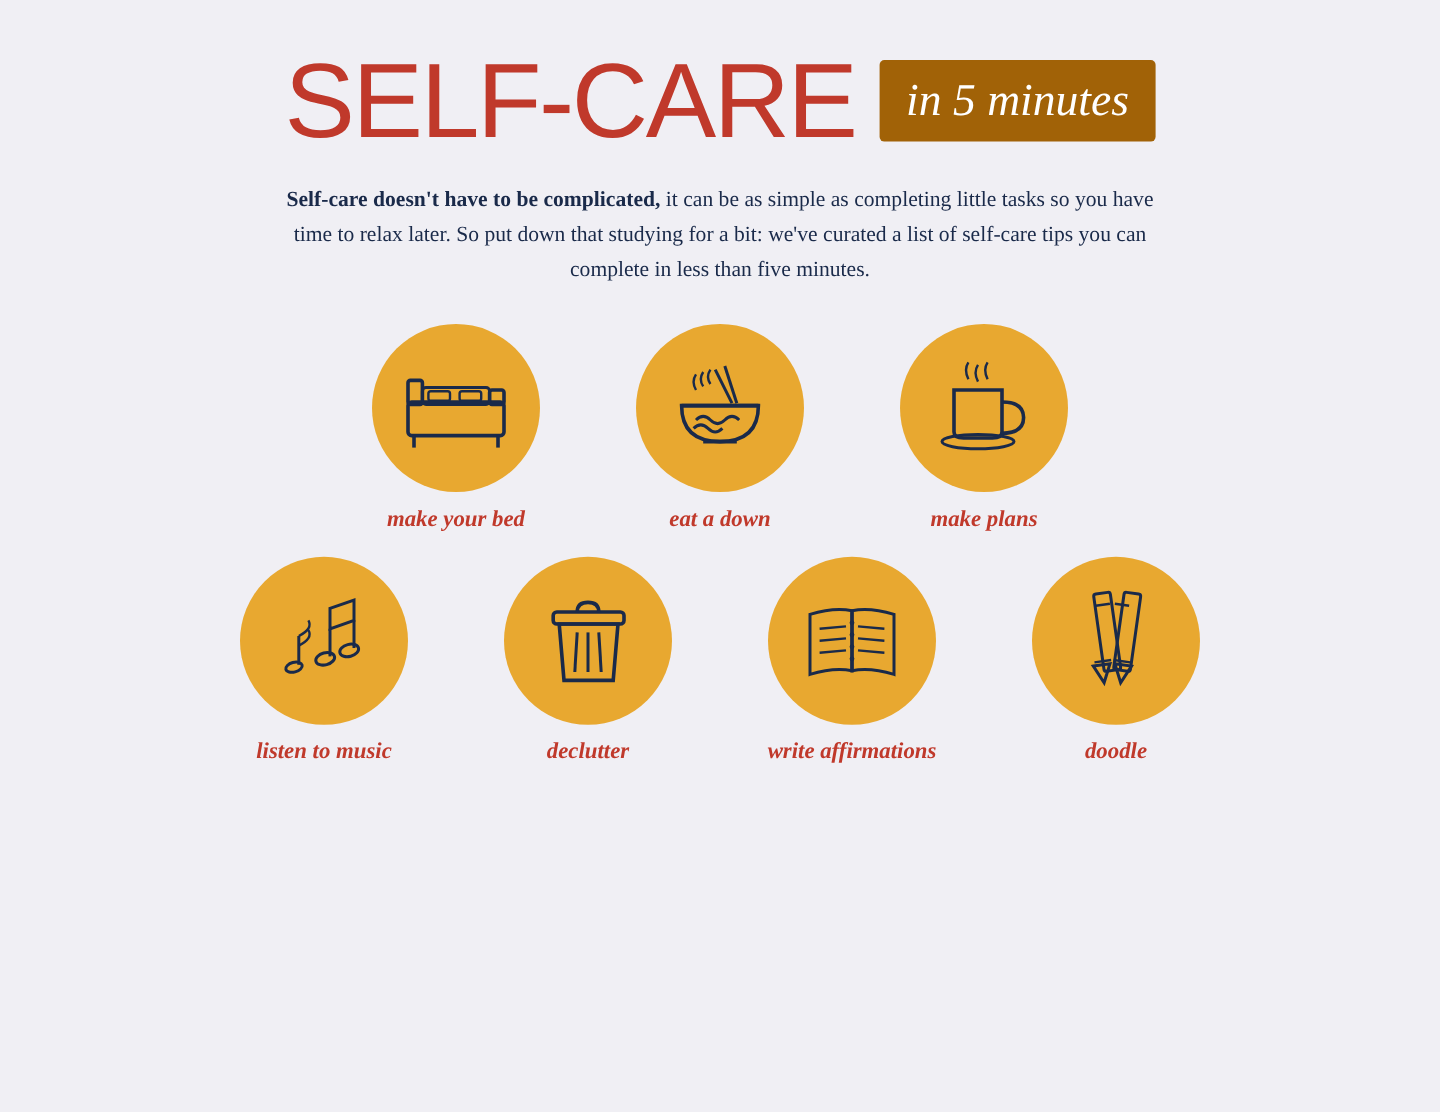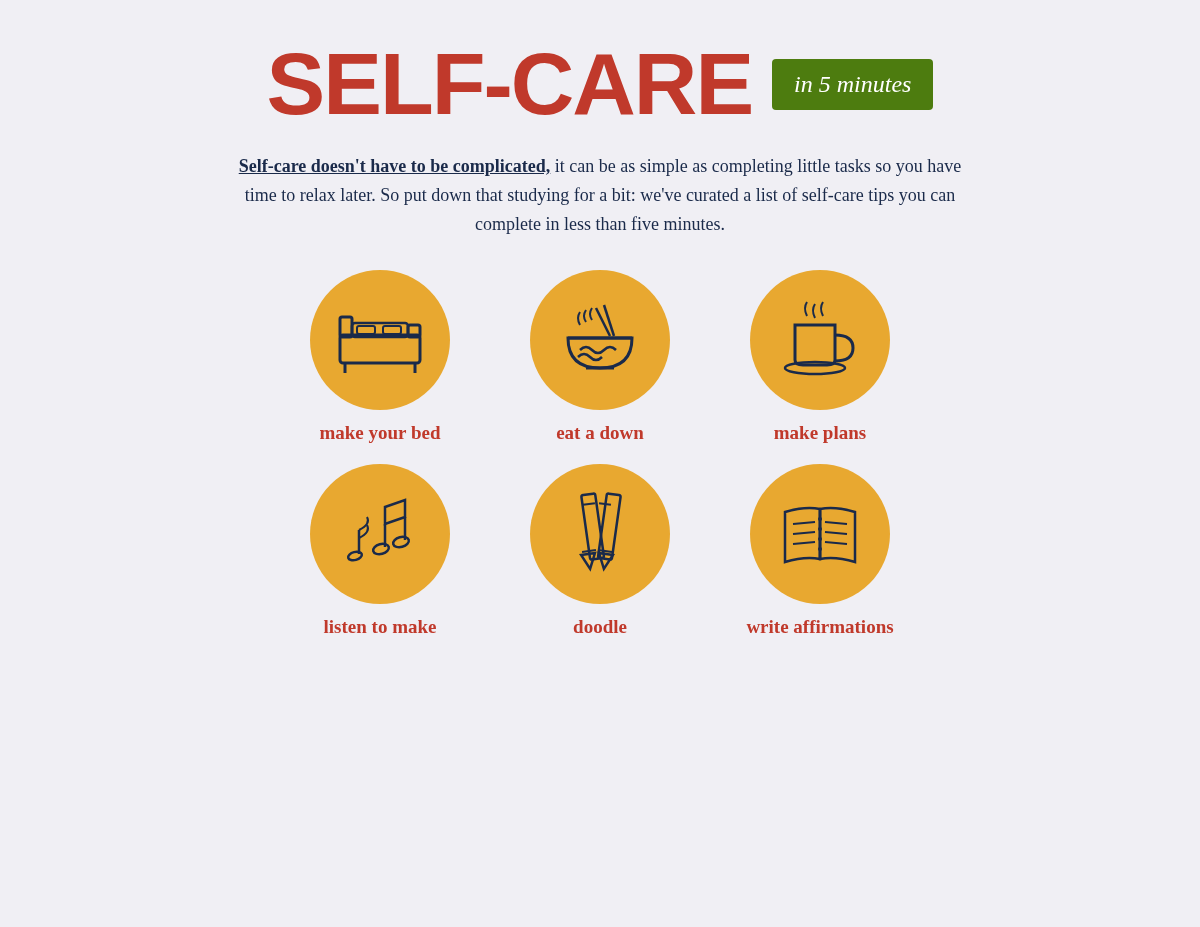--- a/index.html
+++ b/index.html
@@ -24,46 +24,45 @@
     }
     .header {
       display: flex;
       align-items: center;
       gap: 20px;
       margin-bottom: 24px;
     }
     .title-main {
       font-family: Arial Black, Arial, sans-serif;
       font-size: 88px;
-      font-weight: 700;
+      font-weight: 400;
       color: #c0392b;
       letter-spacing: -2px;
       line-height: 1;
     }
     .title-badge {
-      background: #4d7c0f;
+      background: #a16207;
       color: #fff;
       font-style: italic;
-      font-size: 24px;
+      font-size: 38px;
       font-family: Georgia, serif;
       padding: 12px 22px;
       border-radius: 4px;
       white-space: nowrap;
     }
     .subtitle {
       text-align: center;
       font-size: 18px;
       color: #1a2a4a;
       line-height: 1.6;
       max-width: 740px;
       margin-bottom: 32px;
     }
     .subtitle strong {
       font-weight: bold;
-      text-decoration: underline;
     }
     .grid {
       display: flex;
       flex-direction: column;
       gap: 20px;
       width: 100%;
     }
     .row {
       display: flex;
       justify-content: center;
@@ -80,20 +79,21 @@
       width: 140px;
       height: 140px;
       border-radius: 50%;
       background: #e8a830;
       display: flex;
       align-items: center;
       justify-content: center;
       flex-shrink: 0;
     }
     .item-label {
+      font-style: italic;
       font-size: 19px;
       font-weight: bold;
       color: #c0392b;
       text-align: right;
       font-family: Georgia, serif;
     }
     svg {
       overflow: visible;
     }
   </style>
@@ -195,64 +195,81 @@
             <ellipse cx="46" cy="57" rx="8" ry="5" stroke="#1a2a4a" stroke-width="2.5" fill="none" transform="rotate(-15 46 57)"></ellipse>
             <ellipse cx="66" cy="50" rx="8" ry="5" stroke="#1a2a4a" stroke-width="2.5" fill="none" transform="rotate(-15 66 50)"></ellipse>
 
             <line x1="24" y1="38" x2="24" y2="62" stroke="#1a2a4a" stroke-width="2.5"></line>
             <ellipse cx="20" cy="64" rx="7" ry="4" stroke="#1a2a4a" stroke-width="2.5" fill="none" transform="rotate(-15 20 64)"></ellipse>
 
             <path d="M24 38 Q36 32 32 25" stroke="#1a2a4a" stroke-width="2" fill="none"></path>
             <path d="M24 46 Q36 40 32 33" stroke="#1a2a4a" stroke-width="2" fill="none"></path>
           </svg>
         </div>
-        <span class="item-label">listen to make</span>
-      </div>
-
-
+        <span class="item-label">listen to music</span>
+      </div>
+
+      <div class="item">
+        <div class="circle">
+          <svg width="75" height="85" viewBox="0 0 75 85" fill="none">
+
+            <rect x="8" y="18" width="59" height="10" rx="3" stroke="#1a2a4a" stroke-width="3" fill="none"></rect>
+
+            <path d="M28 18 Q28 10 37 10 Q46 10 46 18" stroke="#1a2a4a" stroke-width="3" fill="none"></path>
+
+            <path d="M13 28 L17 75 L58 75 L62 28 Z" stroke="#1a2a4a" stroke-width="3" fill="none"></path>
+
+            <line x1="28" y1="35" x2="26" y2="68" stroke="#1a2a4a" stroke-width="2.5"></line>
+            <line x1="37" y1="35" x2="37" y2="68" stroke="#1a2a4a" stroke-width="2.5"></line>
+            <line x1="46" y1="35" x2="48" y2="68" stroke="#1a2a4a" stroke-width="2.5"></line>
+          </svg>
+        </div>
+        <span class="item-label">declutter</span>
+      </div>
+
+
+      <div class="item">
+        <div class="circle">
+          <svg width="90" height="80" viewBox="0 0 90 80" fill="none">
+
+            <path d="M45 15 Q30 12 10 18 L10 68 Q30 62 45 65 Z" stroke="#1a2a4a" stroke-width="2.5" fill="none"></path>
+
+            <path d="M45 15 Q60 12 80 18 L80 68 Q60 62 45 65 Z" stroke="#1a2a4a" stroke-width="2.5" fill="none"></path>
+
+            <line x1="45" y1="15" x2="45" y2="65" stroke="#1a2a4a" stroke-width="2.5"></line>
+
+            <circle cx="45" cy="25" r="2" fill="#1a2a4a"></circle>
+            <circle cx="45" cy="35" r="2" fill="#1a2a4a"></circle>
+            <circle cx="45" cy="45" r="2" fill="#1a2a4a"></circle>
+            <circle cx="45" cy="55" r="2" fill="#1a2a4a"></circle>
+
+            <line x1="18" y1="30" x2="40" y2="28" stroke="#1a2a4a" stroke-width="2"></line>
+            <line x1="18" y1="40" x2="40" y2="38" stroke="#1a2a4a" stroke-width="2"></line>
+            <line x1="18" y1="50" x2="40" y2="48" stroke="#1a2a4a" stroke-width="2"></line>
+
+            <line x1="50" y1="28" x2="72" y2="30" stroke="#1a2a4a" stroke-width="2"></line>
+            <line x1="50" y1="38" x2="72" y2="40" stroke="#1a2a4a" stroke-width="2"></line>
+            <line x1="50" y1="48" x2="72" y2="50" stroke="#1a2a4a" stroke-width="2"></line>
+          </svg>
+        </div>
+        <span class="item-label">write affirmations</span>
+      </div>
 
       <div class="item">
         <div class="circle">
           <svg width="80" height="90" viewBox="0 0 80 90" fill="none">
 
             <rect x="26" y="5" width="14" height="65" rx="2" stroke="#1a2a4a" stroke-width="2.5" fill="none" transform="rotate(-8 33 40)"></rect>
             <polygon points="22,65 36,65 29,80" stroke="#1a2a4a" stroke-width="2.5" fill="none" transform="rotate(-8 29 72)"></polygon>
             <line x1="22" y1="62" x2="36" y2="62" stroke="#1a2a4a" stroke-width="2" transform="rotate(-8 29 62)"></line>
             <line x1="23" y1="15" x2="35" y2="15" stroke="#1a2a4a" stroke-width="2" transform="rotate(-8 29 15)"></line>
 
             <rect x="42" y="5" width="14" height="65" rx="2" stroke="#1a2a4a" stroke-width="2.5" fill="none" transform="rotate(8 49 40)"></rect>
             <polygon points="38,65 52,65 45,80" stroke="#1a2a4a" stroke-width="2.5" fill="none" transform="rotate(8 45 72)"></polygon>
             <line x1="38" y1="62" x2="52" y2="62" stroke="#1a2a4a" stroke-width="2" transform="rotate(8 45 62)"></line>
             <line x1="39" y1="15" x2="51" y2="15" stroke="#1a2a4a" stroke-width="2" transform="rotate(8 45 15)"></line>
           </svg>
         </div>
         <span class="item-label">doodle</span>
       </div>
-
-      <div class="item">
-        <div class="circle">
-          <svg width="90" height="80" viewBox="0 0 90 80" fill="none">
-
-            <path d="M45 15 Q30 12 10 18 L10 68 Q30 62 45 65 Z" stroke="#1a2a4a" stroke-width="2.5" fill="none"></path>
-
-            <path d="M45 15 Q60 12 80 18 L80 68 Q60 62 45 65 Z" stroke="#1a2a4a" stroke-width="2.5" fill="none"></path>
-
-            <line x1="45" y1="15" x2="45" y2="65" stroke="#1a2a4a" stroke-width="2.5"></line>
-
-            <circle cx="45" cy="25" r="2" fill="#1a2a4a"></circle>
-            <circle cx="45" cy="35" r="2" fill="#1a2a4a"></circle>
-            <circle cx="45" cy="45" r="2" fill="#1a2a4a"></circle>
-            <circle cx="45" cy="55" r="2" fill="#1a2a4a"></circle>
-
-            <line x1="18" y1="30" x2="40" y2="28" stroke="#1a2a4a" stroke-width="2"></line>
-            <line x1="18" y1="40" x2="40" y2="38" stroke="#1a2a4a" stroke-width="2"></line>
-            <line x1="18" y1="50" x2="40" y2="48" stroke="#1a2a4a" stroke-width="2"></line>
-
-            <line x1="50" y1="28" x2="72" y2="30" stroke="#1a2a4a" stroke-width="2"></line>
-            <line x1="50" y1="38" x2="72" y2="40" stroke="#1a2a4a" stroke-width="2"></line>
-            <line x1="50" y1="48" x2="72" y2="50" stroke="#1a2a4a" stroke-width="2"></line>
-          </svg>
-        </div>
-        <span class="item-label">write affirmations</span>
-      </div>
     </div>
   </div>
 </div>
 
 </body></html>

